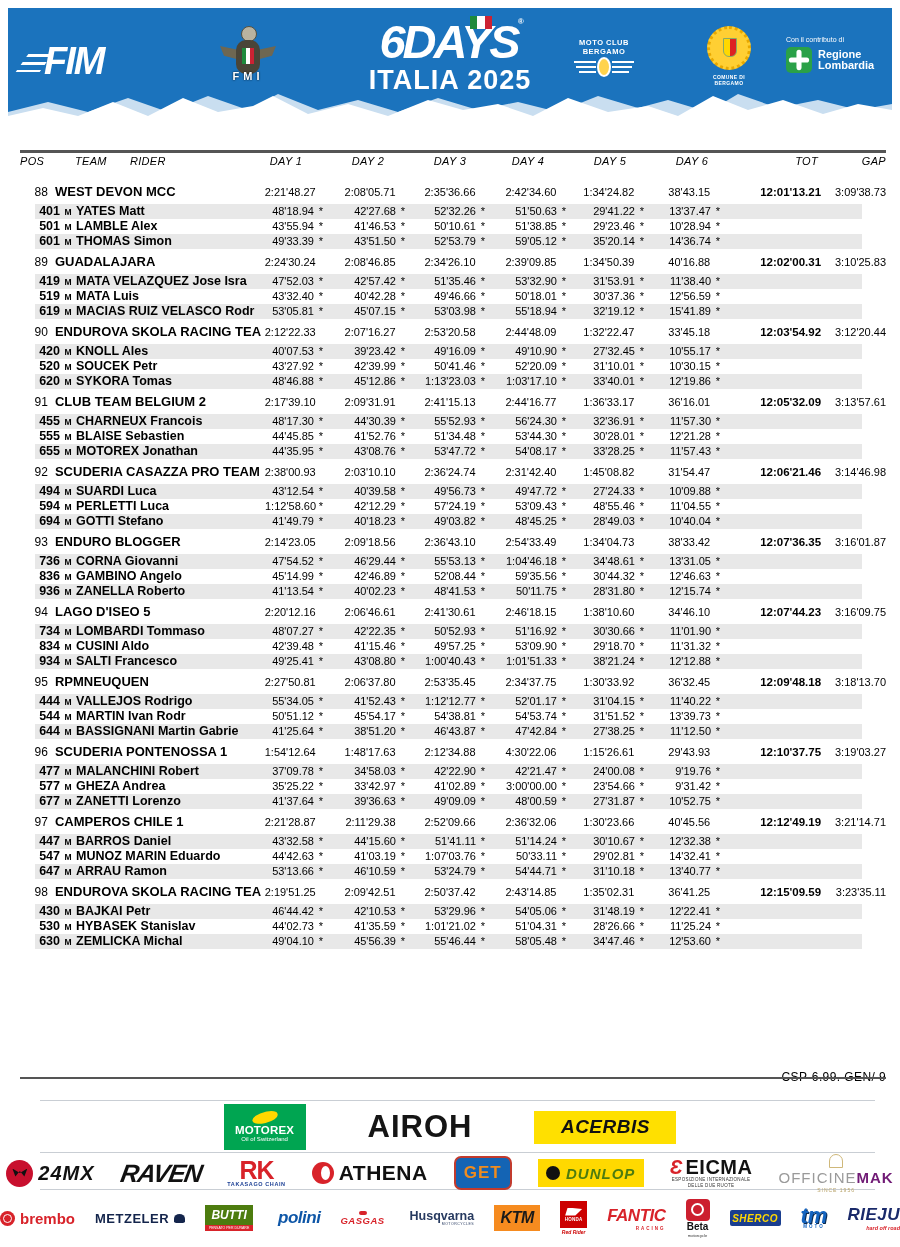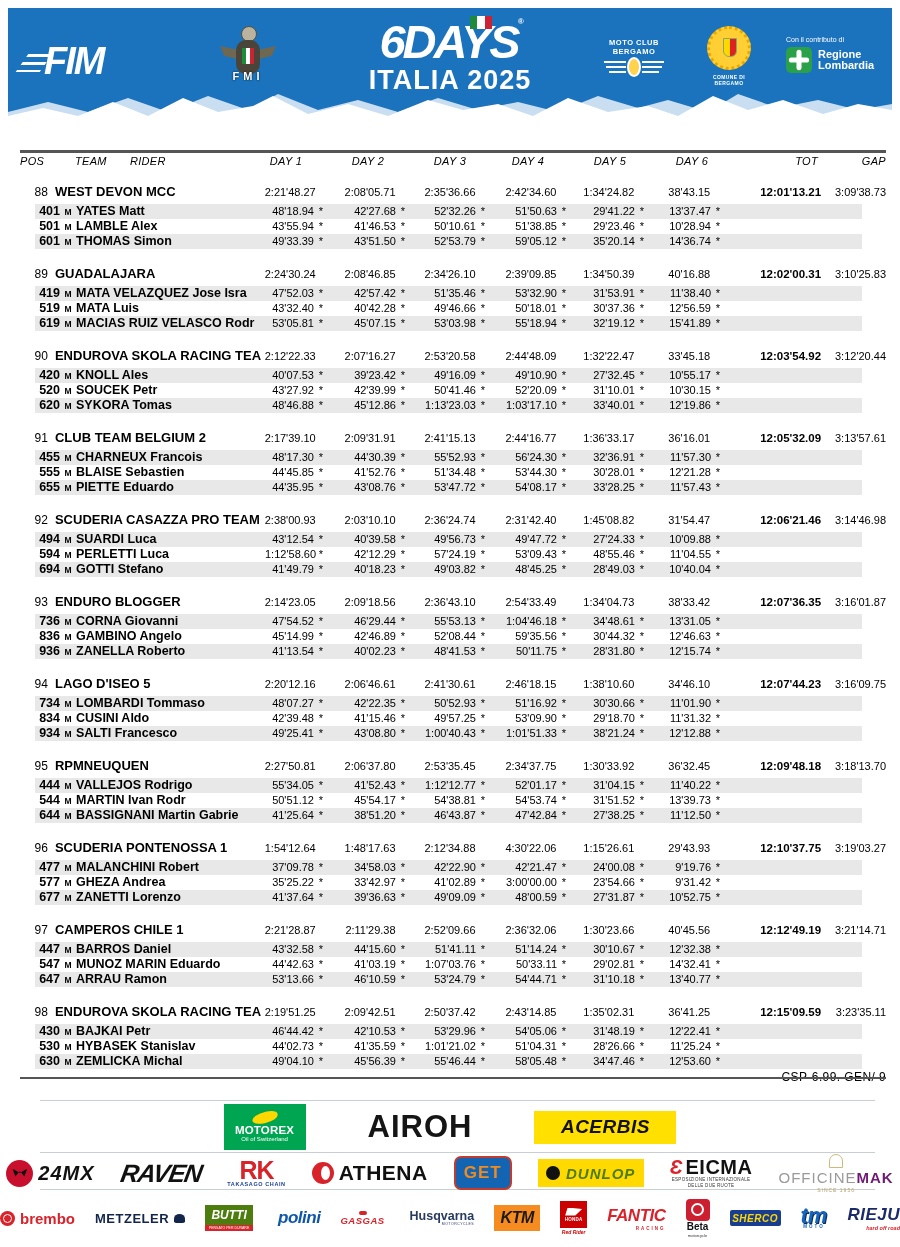--- a/index.html
+++ b/index.html
@@ -22,21 +22,21 @@
   .fmi-flag{position:absolute;left:22px;top:24px;width:12px;height:16px;
        background:linear-gradient(90deg,#1e8a3c 0 33%,#fff 33% 66%,#cc2233 66%);}
   .fmi-txt{position:absolute;left:0;top:46px;width:56px;text-align:center;color:#fff;font-weight:900;
        font-size:11px;letter-spacing:4px;text-shadow:0 0 2px #000;}
   .sixdays{position:absolute;left:50%;top:10px;transform:translateX(-50%);text-align:center;color:#fff;width:260px;}
   .sixdays .flag{position:absolute;left:150px;top:-2px;width:22px;height:13px;
        background:linear-gradient(90deg,#1e8a3c 0 33%,#fff 33% 66%,#cc2233 66%);}
   .sixdays .big{font-size:47px;font-weight:900;font-style:italic;letter-spacing:-3px;line-height:1;}
   .sixdays .reg{font-size:8px;vertical-align:top;}
   .sixdays .sub{font-size:27px;font-weight:900;letter-spacing:1px;line-height:1;margin-top:2px;}
-  .motoclub{position:absolute;left:583px;top:30px;width:86px;text-align:center;color:#fff;}
+  .motoclub{position:absolute;left:553px;top:30px;width:86px;text-align:center;color:#fff;}
   .motoclub .t{font-size:7.5px;font-weight:700;letter-spacing:.5px;}
   .bergamo{position:absolute;left:697px;top:18px;width:48px;text-align:center;}
   .bergamo .sun{width:38px;height:38px;margin:0 auto;border-radius:50%;background:#ffcf33;
        border:3px dotted #e8a800;position:relative;}
   .bergamo .shield{position:absolute;left:13px;top:9px;width:12px;height:17px;border-radius:0 0 6px 6px;
        background:linear-gradient(90deg,#ffd800 0 50%,#d22 50%);border:1px solid #8a6;}
   .bergamo .cap{margin-top:4px;color:#fff;font-size:5px;font-weight:700;letter-spacing:.4px;}
   .lombardia{position:absolute;left:778px;top:28px;color:#fff;}
   .lombardia .pre{font-size:7px;margin-bottom:4px;}
   .lombardia .row{display:flex;align-items:center;gap:6px;}
@@ -46,21 +46,21 @@
   
   .rule-top{position:absolute;left:20px;top:150px;width:866px;height:3px;background:#555;}
   .thead{position:absolute;left:20px;top:155px;width:866px;height:16px;font-style:italic;font-size:11px;letter-spacing:.3px;}
   .thead .h{position:absolute;top:0;white-space:nowrap;}
   .h-pos{left:0;} .h-team{left:55px;} .h-rider{left:110px;}
   .h-d{transform:translateX(-50%);}
   .h-d1{left:266px;} .h-d2{left:348px;} .h-d3{left:430px;} .h-d4{left:508px;} .h-d5{left:590px;} .h-d6{left:672px;}
   .h-tot{right:68px;} .h-gap{right:0;}
 
   .teams{position:absolute;left:20px;top:184px;width:866px;}
-  .block{margin-bottom:17px;}
+  .block{margin-bottom:5px;}
   .tr,.rr{display:flex;align-items:baseline;white-space:nowrap;}
   .tr{height:20px;}
   .rr{height:15px;position:relative;z-index:0;}
   .rr.band::before{content:"";position:absolute;left:15px;right:24px;top:0;bottom:0;background:#e8e8e8;z-index:-1;}
   .t-pos{width:28px;text-align:right;font-size:12px;}
   .t-sp{width:7px;}
   .t-name{width:210px;font-size:13px;font-weight:700;overflow:visible;}
   .r-num{width:40px;text-align:right;font-size:12.5px;font-weight:700;}
   .r-g{width:16px;font-size:8.5px;font-weight:700;text-align:center;}
   .r-name{width:189px;font-size:12.5px;font-weight:700;overflow:visible;}
@@ -409,21 +409,21 @@
           <span class="d d1"><span class="v">44'45.85</span><span class="ast">*</span></span>
           <span class="d d2"><span class="v">41'52.76</span><span class="ast">*</span></span>
           <span class="d d3"><span class="v">51'34.48</span><span class="ast">*</span></span>
           <span class="d d4"><span class="v">53'44.30</span><span class="ast">*</span></span>
           <span class="d d5"><span class="v">30'28.01</span><span class="ast">*</span></span>
           <span class="d d6"><span class="v">12'21.28</span><span class="ast">*</span></span>
         </div>
         <div class="rr band">
           <span class="r-num">655</span>
           <span class="r-g">M</span>
-          <span class="r-name">PIETTE Eduardo</span>
+          <span class="r-name">MOTOREX Jonathan</span>
           <span class="d d1"><span class="v">44'35.95</span><span class="ast">*</span></span>
           <span class="d d2"><span class="v">43'08.76</span><span class="ast">*</span></span>
           <span class="d d3"><span class="v">53'47.72</span><span class="ast">*</span></span>
           <span class="d d4"><span class="v">54'08.17</span><span class="ast">*</span></span>
           <span class="d d5"><span class="v">33'28.25</span><span class="ast">*</span></span>
           <span class="d d6"><span class="v">11'57.43</span><span class="ast">*</span></span>
         </div>
       </div>
       <div class="block">
         <div class="tr">

